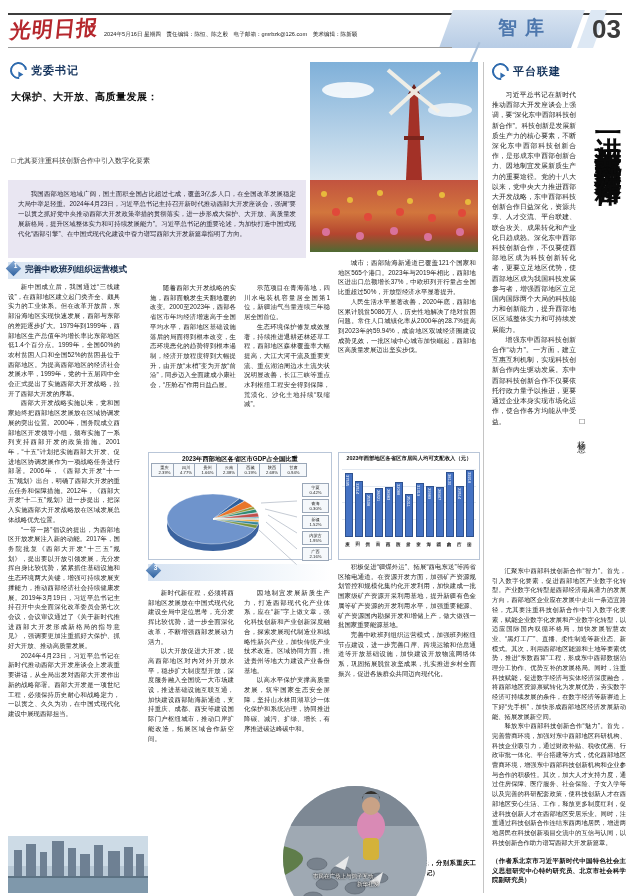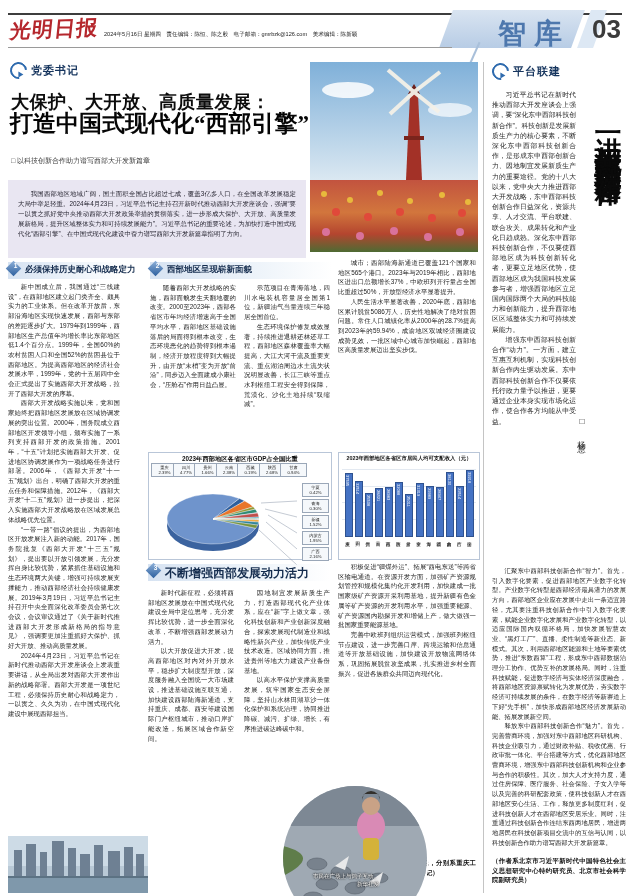--- a/index.html
+++ b/index.html
@@ -8,34 +8,34 @@
   .abs{position:absolute;}
   
   #rule-top{left:8px;top:13px;width:614px;height:2px;background:#3d3d3d;}
   #masthead{left:10px;top:15px;width:92px;height:32px;color:#b5272d;
     font-family:"Liberation Serif","DejaVu Serif",serif;font-weight:900;font-size:21px;
     transform:skewX(-8deg) rotate(-2deg);letter-spacing:1px;white-space:nowrap;}
   #meta{left:104px;top:31px;width:330px;font-size:5.6px;color:#222;white-space:nowrap;}
   .band1{left:446px;top:10px;width:132px;height:38px;background:linear-gradient(180deg,#d9e4f1,#b7cce5);
     transform:skewX(-20deg);}
   .band2{left:584px;top:10px;width:16px;height:38px;background:#dde8f4;transform:skewX(-20deg);}
-  #zhiku{left:498px;top:15px;font-size:28px;font-weight:900;color:#4d77ad;letter-spacing:8px;
+  #zhiku{left:498px;top:15px;font-size:19px;font-weight:900;color:#4d77ad;letter-spacing:8px;
     font-family:"Liberation Serif","DejaVu Serif",serif;}
   #pageno{left:592px;top:14px;font-size:26px;color:#3b3b3b;font-weight:600;}
   #slash{left:468px;top:40px;width:2px;height:52px;background:#a9c0da;transform:rotate(24deg);}
   #rule-hdr{left:8px;top:47px;width:444px;height:1px;background:#9a9a9a;}
   
   .badge{display:flex;align-items:center;gap:4px;}
   .glogo{width:13px;height:13px;border:2.2px solid #2f6bae;border-radius:50%;position:relative;
     border-right-color:transparent;transform:rotate(40deg);}
   .glogo:after{content:"";position:absolute;right:-3px;top:4px;border:3px solid transparent;
     border-left:5px solid #2f6bae;transform:rotate(-40deg);}
   .badgetxt{font-size:11px;font-weight:900;color:#16355e;letter-spacing:1px;}
   
-  #kicker{left:11px;top:90px;font-size:18px;font-weight:700;color:#0d0d0d;letter-spacing:0.5px;}
+  #kicker{left:11px;top:90px;font-size:10px;font-weight:700;color:#0d0d0d;letter-spacing:0.5px;}
   #headline{left:10px;top:108px;width:300px;font-size:23px;font-weight:900;color:#050505;
     font-family:"Liberation Serif","DejaVu Serif",serif;letter-spacing:0px;white-space:nowrap;}
   #byline{left:11px;top:156px;font-size:7px;color:#3c3c3c;
     font-family:"Liberation Serif","DejaVu Serif",serif;}
   #introbox{left:8px;top:180px;width:278px;height:60px;background:#e9e6f2;
     padding:9px 10px;font-size:6.4px;line-height:1.55;text-align:justify;color:#262430;}
   #introbox .p{margin:0;text-indent:2em;}
   
   .sech{height:17px;}
   .band{position:absolute;left:0;top:0;right:0;bottom:0;
@@ -87,22 +87,21 @@
   <div class="abs" id="zhiku">智库</div>
   <div class="abs" id="pageno">03</div>
   <div class="abs" id="slash"></div>
   <div class="abs" id="rule-hdr"></div>
 
   <div class="abs badge" style="left:10px;top:62px;">
     <span class="glogo"></span>
     <span class="badgetxt">党委书记</span>
   </div>
   <div class="abs" id="kicker">大保护、大开放、高质量发展：</div>
-  <div class="abs" id="headline">打造中国式现代化“西部引擎”</div>
-  <div class="abs" id="byline">□ 以科技创新合作助力谱写西部大开发新篇章</div>
+  <div class="abs" id="byline">□ 尤其要注重科技创新合作中引入数字化要素</div>
 
   <div class="abs ph" style="left:310px;top:62px;width:168px;height:190px;">
     <svg width="168" height="190" viewBox="0 0 168 190">
       <defs>
         <linearGradient id="sky" x1="0" y1="0" x2="0" y2="1">
           <stop offset="0" stop-color="#7fb0d9"></stop>
             <stop offset="1" stop-color="#dce9f2"></stop>
         </linearGradient>
         <linearGradient id="field" x1="0" y1="0" x2="0" y2="1">
           <stop offset="0" stop-color="#c2533f"></stop>
@@ -150,35 +149,29 @@
   </div>
 
   <div class="abs" id="introbox">
       <p class="p">我国西部地区地域广阔，国土面积全国占比超过七成，覆盖3亿多人口，在全国改革发展稳定大局中举足轻重。2024年4月23日，习近平总书记主持召开新时代推动西部大开发座谈会，强调“要一以贯之抓好党中央推动西部大开发政策举措的贯彻落实，进一步形成大保护、大开放、高质量发展新格局，提升区域整体实力和可持续发展能力”。习近平总书记的重要论述，为加快打造中国式现代化“西部引擎”、在中国式现代化建设中奋力谱写西部大开发新篇章指明了方向。</p>
     </div>
 
   <div class="abs sech" style="left:8px;top:262px;width:114px;">
     <div class="band"></div>
     <div class="dia"></div>
     <div class="dian">1</div>
-    <div class="sect t-s">必须保持历史耐心和战略定力</div>
+    <div class="sect t-s">完善中欧班列组织运营模式</div>
   </div>
   <div class="abs col" style="left:8px;top:282px;width:112px;height:548px;">
       <p class="p">新中国成立后，我国通过“三线建设”，在西部地区建立起门类齐全、颇具实力的工业体系。但在改革开放后，东部沿海地区实现快速发展，西部与东部的差距逐步扩大。1979年到1999年，西部地区生产总值年均增长率比东部地区低1.4个百分点。1999年，全国60%的农村贫困人口和全国52%的贫困县位于西部地区。为提高西部地区的经济社会发展水平，1999年，党的十五届四中全会正式提出了实施西部大开发战略，拉开了西部大开发的序幕。</p>
       <p class="p">西部大开发战略实施以来，党和国家始终把西部地区发展放在区域协调发展的突出位置。2000年，国务院成立西部地区开发领导小组，颁布实施了一系列支持西部开发的政策措施。2001年，“十五”计划把实施西部大开发、促进地区协调发展作为一项战略任务进行部署。2006年，《西部大开发“十一五”规划》出台，明确了西部大开发的重点任务和保障措施。2012年，《西部大开发“十二五”规划》进一步提出，把深入实施西部大开发战略放在区域发展总体战略优先位置。</p>
       <p class="p">“一带一路”倡议的提出，为西部地区开放发展注入新的动能。2017年，国务院批复《西部大开发“十三五”规划》，提出要以开放引领发展，充分发挥自身比较优势，紧紧抓住基础设施和生态环境两大关键，增强可持续发展支撑能力，推动西部经济社会持续健康发展。2019年3月19日，习近平总书记主持召开中央全面深化改革委员会第七次会议，会议审议通过了《关于新时代推进西部大开发形成新格局的指导意见》，强调要更加注重抓好大保护、抓好大开放、推动高质量发展。</p>
       <p class="p">2024年4月23日，习近平总书记在新时代推动西部大开发座谈会上发表重要讲话，从全局出发对西部大开发作出新的战略部署。西部大开发是一项世纪工程，必须保持历史耐心和战略定力，一以贯之、久久为功，在中国式现代化建设中展现西部担当。</p>
     </div>
 
-  <div class="abs sech" style="left:150px;top:262px;width:182px;">
-    <div class="band"></div>
-    <div class="dia"></div>
-    <div class="dian">2</div>
-    <div class="sect t-s">西部地区呈现崭新面貌</div>
-  </div>
   <div class="abs col" style="left:150px;top:283px;width:86px;height:166px;">
       <p class="p">随着西部大开发战略的实施，西部面貌发生天翻地覆的改变。2000至2023年，西部各省区市年均经济增速高于全国平均水平，西部地区基础设施落后的局面得到根本改变，生态环境恶化的趋势得到根本遏制，经济开放程度得到大幅提升，由开放“末梢”变为开放“前沿”，同步迈入全面建成小康社会，“压舱石”作用日益凸显。</p>
     </div>
   <div class="abs col" style="left:244px;top:283px;width:86px;height:166px;">
       <p class="p">示范项目在青海落地，四川水电装机容量居全国第1位，新疆油气当量连续三年稳居全国首位。</p>
       <p class="p">生态环境保护修复成效显著，持续推进退耕还林还草工程，西部地区森林覆盖率大幅提高，大江大河干流及重要支流、重点湖泊周边水土流失状况明显改善，长江三峡等重点水利枢纽工程安全得到保障，荒漠化、沙化土地持续“双缩减”。</p>
     </div>
   <div class="abs col" style="left:338px;top:258px;width:138px;height:191px;">
       <p class="p">城市；西部陆海新通道已覆盖121个国家和地区565个港口。2023年与2019年相比，西部地区进出口总额增长37%，中欧班列开行量占全国比重超过50%，开放型经济水平显著提升。</p>
       <p class="p">人民生活水平显著改善，2020年底，西部地区累计脱贫5086万人，历史性地解决了绝对贫困问题。常住人口城镇化率从2000年的28.7%提高到2023年的59.94%，成渝地区双城经济圈建设成势见效，一批区域中心城市加快崛起，西部地区高质量发展迈出坚实步伐。</p>
@@ -305,21 +298,20 @@
         <div class="bar" style="left: 127.346px; width: 6px; top: 5.2903px; height: 64.7097px;"></div>
         <div class="bval" style="left: 128.146px; top: 7.2903px;">39218</div>
         <div class="bcat" style="left: 127.846px; top: 73px;">全国</div>
       </div>
   </div>
 
   <div class="abs sech" style="left:148px;top:564px;width:182px;">
     <div class="band"></div>
     <div class="dia"></div>
     <div class="dian">3</div>
-    <div class="sect t-l">不断增强西部发展动力活力</div>
   </div>
   <div class="abs col" style="left:148px;top:588px;width:86px;height:302px;">
       <p class="p">新时代新征程，必须将西部地区发展放在中国式现代化建设全局中定位思考，充分发挥比较优势，进一步全面深化改革，不断增强西部发展动力活力。</p>
       <p class="p">以大开放促进大开发，提高西部地区对内对外开放水平，稳步扩大制度型开放，深度服务融入全国统一大市场建设，推进基础设施互联互通，加快建设西部陆海新通道，支持重庆、成都、西安等建设国际门户枢纽城市，推动口岸扩能改造，拓展区域合作新空间。</p>
     </div>
   <div class="abs col" style="left:244px;top:588px;width:86px;height:196px;">
       <p class="p">因地制宜发展新质生产力，打造西部现代化产业体系，应在“新”字上做文章，强化科技创新和产业创新深度融合，探索发展现代制造业和战略性新兴产业，加快传统产业技术改造。区域协同方面，推进贵州等地大力建设产业备份基地。</p>
       <p class="p">以高水平保护支撑高质量发展，筑牢国家生态安全屏障，坚持山水林田湖草沙一体化保护和系统治理，协同推进降碳、减污、扩绿、增长，有序推进碳达峰碳中和。</p>
     </div>
   <div class="abs col" style="left:338px;top:562px;width:138px;height:218px;">

